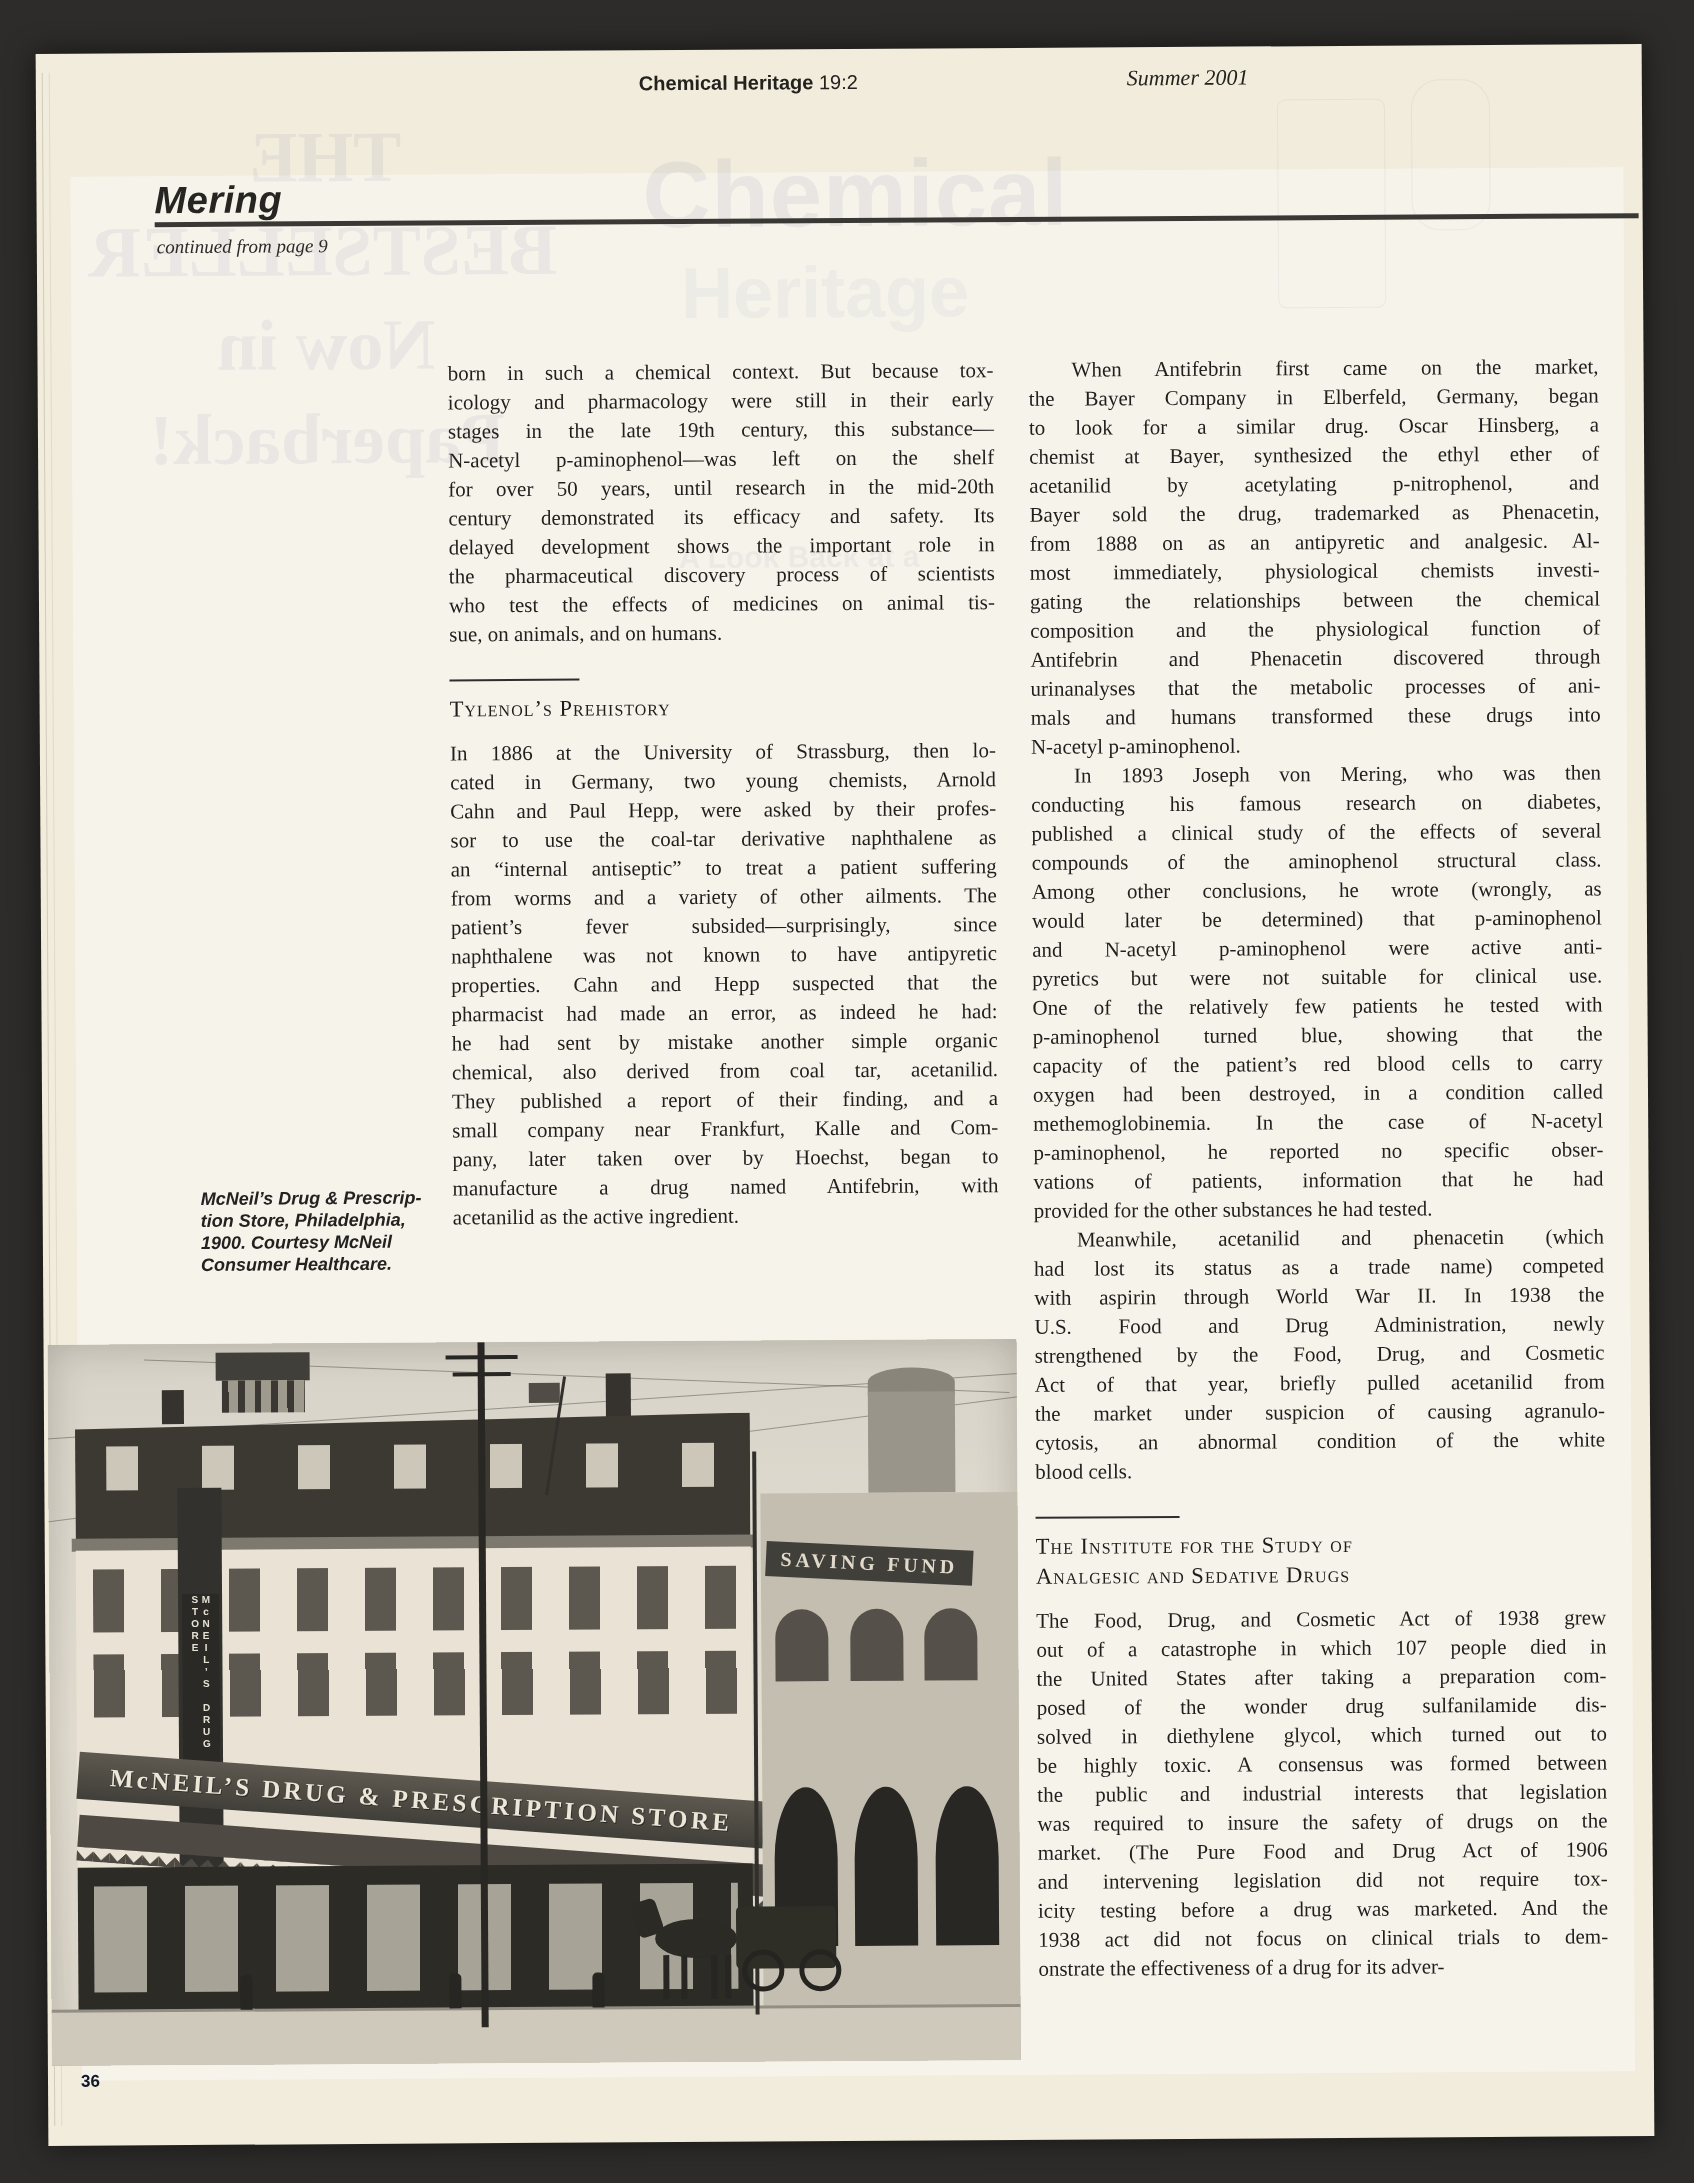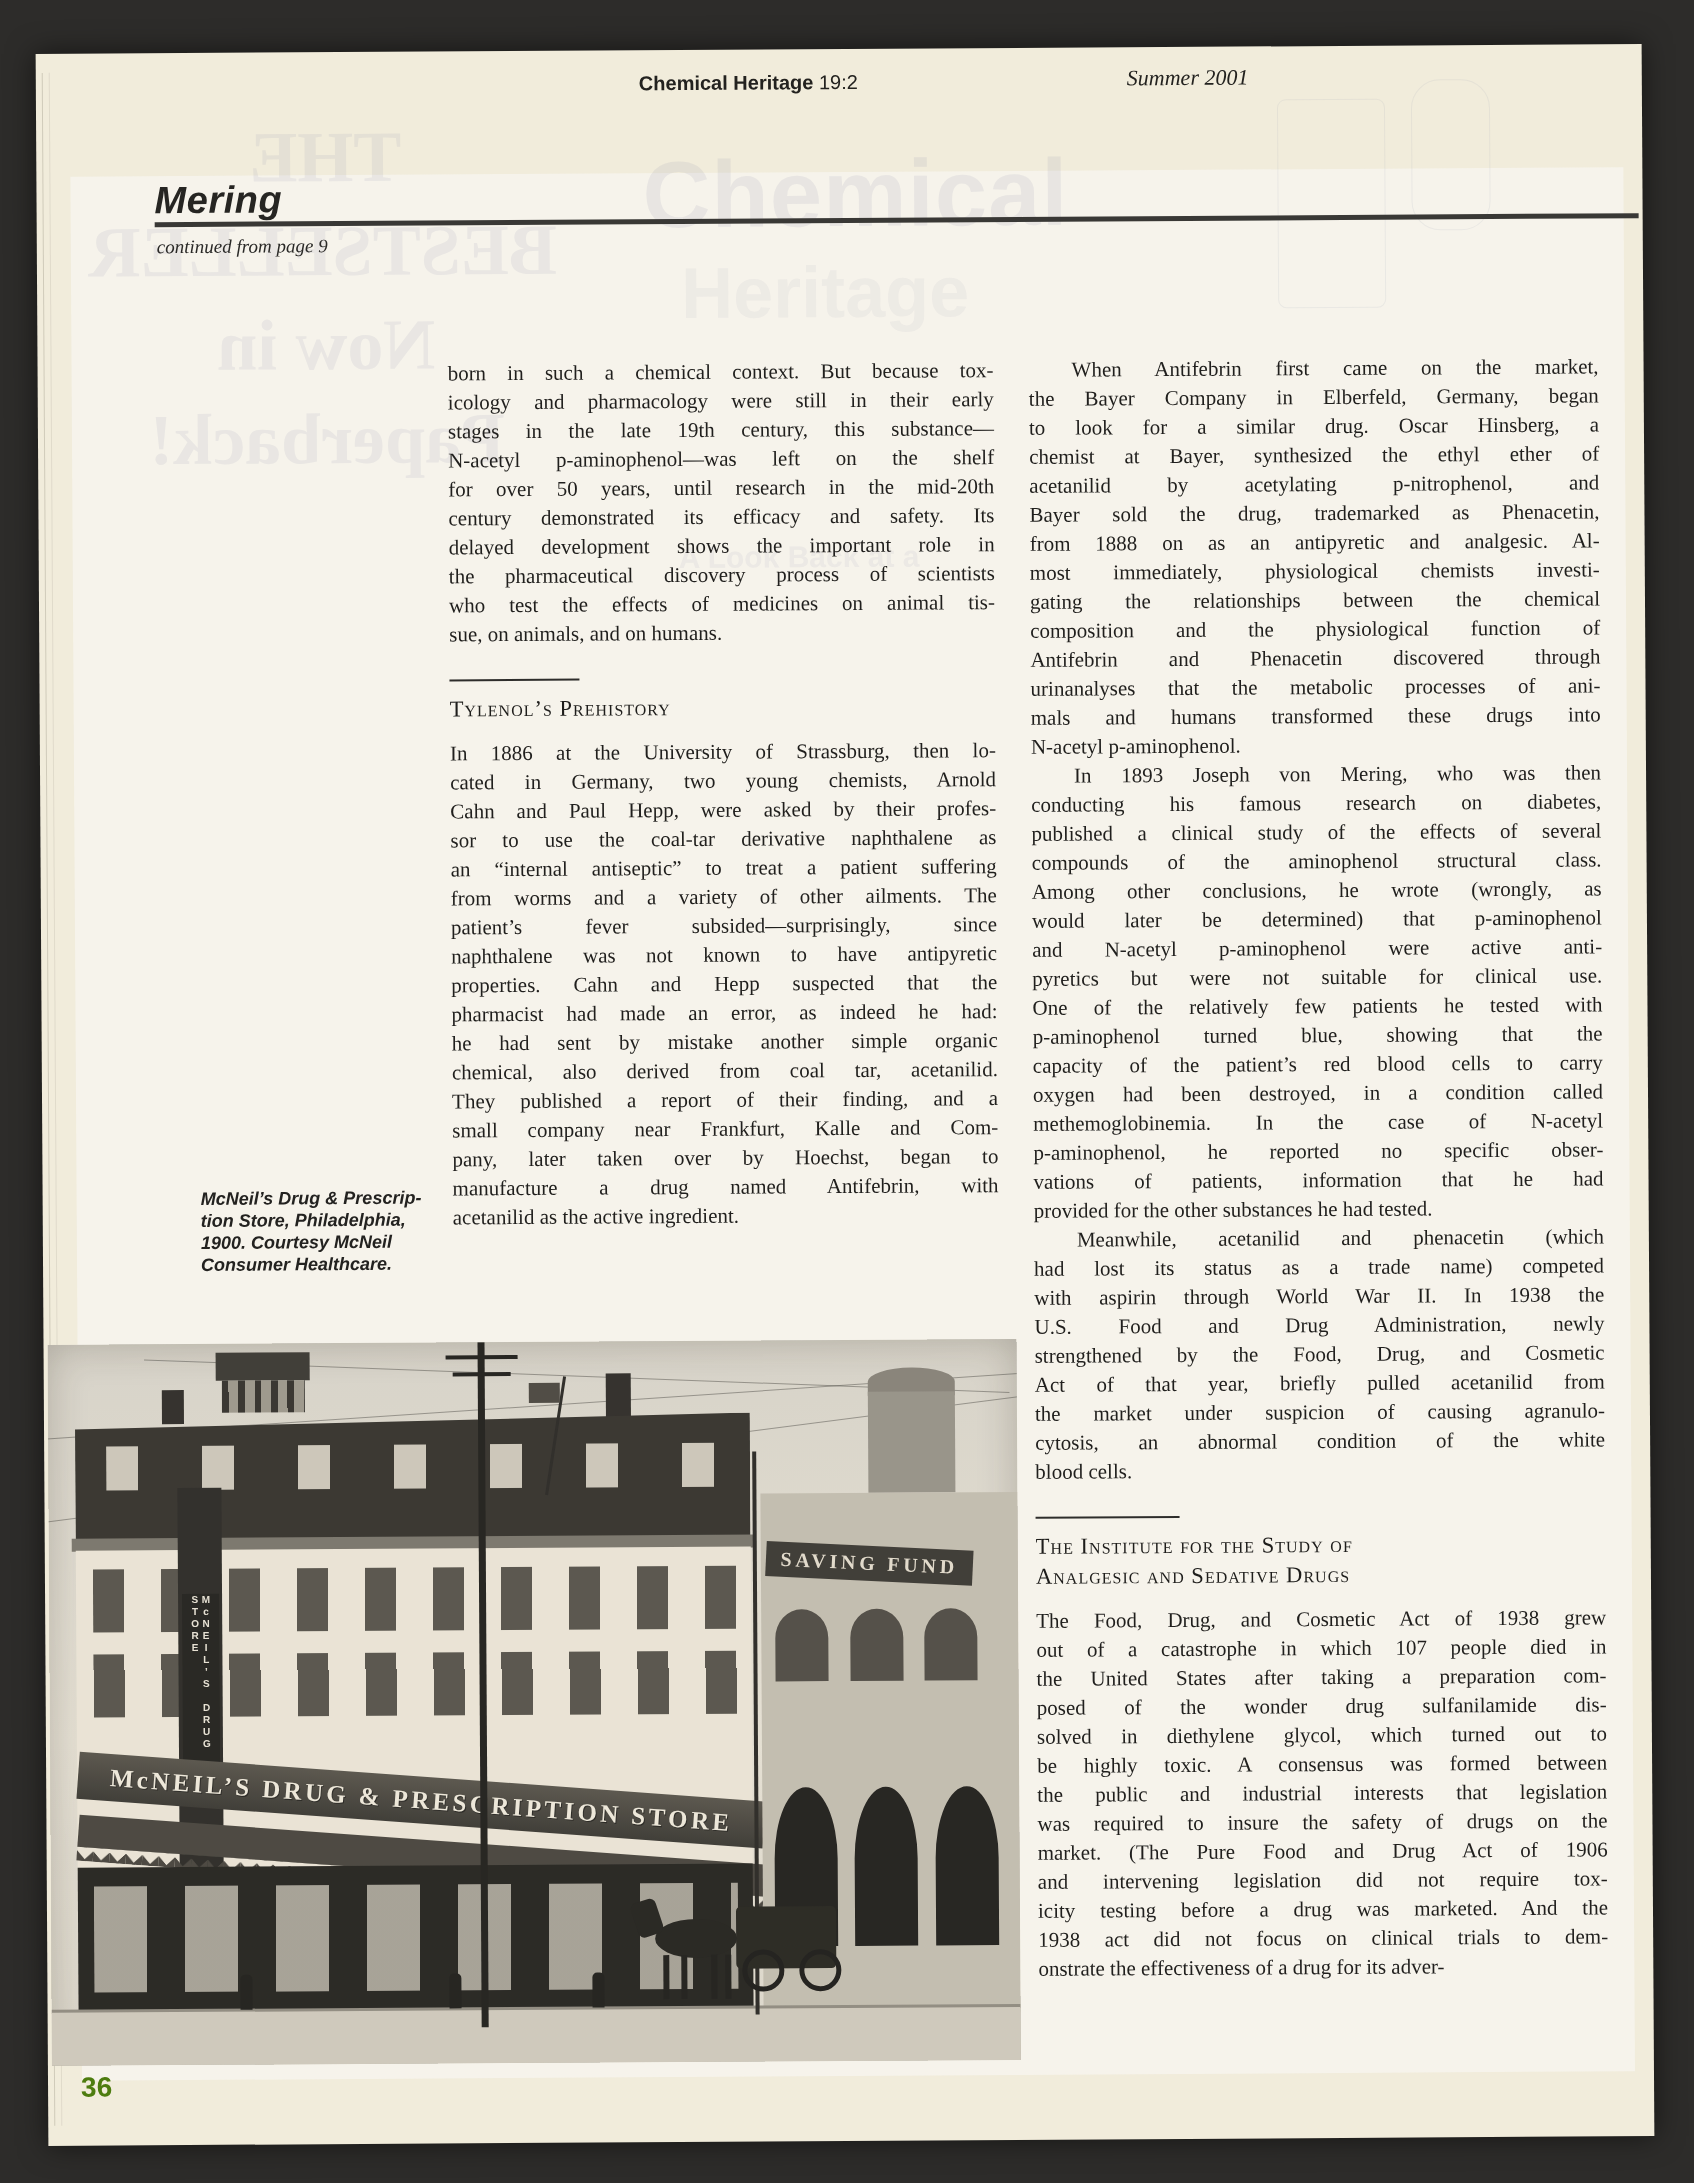--- a/index.html
+++ b/index.html
@@ -25,21 +25,21 @@
   .para .line{font-size:21px;line-height:29px;color:#201f1d;text-align:justify;text-align-last:justify;}
   .para .line:last-child{text-align-last:left;}
   .para.indent .line:first-child{text-indent:43px;}
   .sect{margin-top:30px;margin-bottom:14.4px;}
   .sect-rule{height:1.9px;background:#2e2d2b;margin-bottom:13.5px;}
   .sect-title{font-size:22.6px;font-variant:small-caps;letter-spacing:1px;color:#1e1d1b;line-height:30px;}
   
   .caption .line{font-family:"Liberation Sans",sans-serif;font-weight:bold;font-style:italic;
                  font-size:18px;line-height:22px;color:#232220;text-align:left;}
   
-  .pagenum{font-family:"Liberation Sans",sans-serif;font-weight:bold;font-size:28px;color:#4d7c0f;}
+  .pagenum{font-family:"Liberation Sans",sans-serif;font-weight:bold;font-size:17px;color:#0f172a;}
   
   .ghost{pointer-events:none;}
   .ghost-left .line{font-family:"Liberation Serif",serif;font-weight:bold;font-size:72px;
                     line-height:94px;text-align:center;color:rgba(125,130,165,.11);}
   .ghost-left{transform:scaleX(-1);}
   .ghost-masthead{font-family:"Liberation Sans",sans-serif;font-weight:bold;font-size:94px;
                   color:rgba(138,142,172,.13);letter-spacing:1px;}
   .ghost-masthead2{font-family:"Liberation Sans",sans-serif;font-weight:bold;font-size:72px;
                    color:rgba(138,142,172,.08);}
   .ghost-teaser{font-family:"Liberation Sans",sans-serif;font-weight:bold;font-size:30px;

